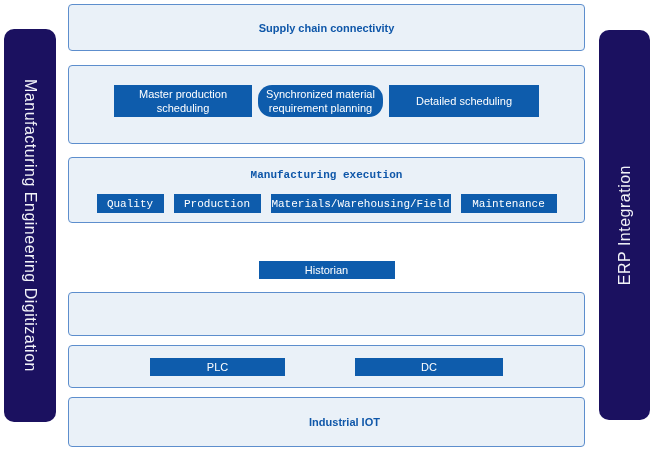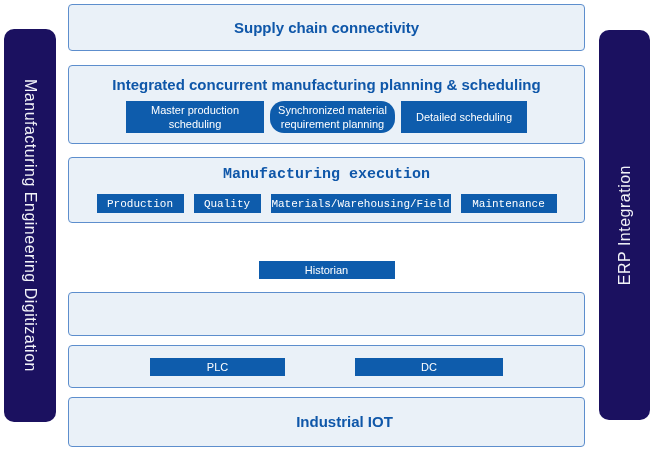--- a/index.html
+++ b/index.html
@@ -34,21 +34,21 @@
     position:absolute;left:0;width:517px;
     box-sizing:border-box;
     background:#eaf1f8;
     border:1.5px solid #5d8ecd;
     border-radius:4px;
   }
   .panel-center{display:flex;align-items:center;justify-content:center;}
   .panel-title{
     color:#0f57a9;
     font-weight:bold;
-    font-size:15px;
+    font-size:11px;
     line-height:16px;
     text-align:center;
   }
   .p1{top:4px;height:47px;}
   .p2{top:65px;height:79px;padding-top:11px;}
   .p3{top:157px;height:66px;padding-top:9px;font-family:Liberation Mono, monospace;}
   .p4{top:233px;height:50px;}
   .p5{top:292px;height:44px;flex-direction:column;}
   .p6{top:345px;height:43px;}
   .p7{top:397px;height:50px;padding-left:36px;}
@@ -66,21 +66,21 @@
     display:flex;align-items:center;justify-content:center;
     text-align:center;
     box-sizing:border-box;
     padding:2px 4px;
   }
   .chip.tall{height:32px;}
   .chip.short{height:19px;}
   .chip.bus{height:18px;}
   .w-mps{width:138px;}
   .w-smrp{width:125px;border-radius:14px;}
-  .w-ds{width:126px;text-align:center;}
+  .w-ds{width:150px;text-align:center;}
   .w-prod{width:87px;}
   .w-qual{width:67px;}
   .w-mat{width:180px;}
   .w-maint{width:96px;}
   .w-hist{width:136px;}
   .w-scada{width:125px;text-align:center;}
   .w-plc{width:135px;}
   .w-dc{width:148px;}
 </style>
 </head>
@@ -96,33 +96,32 @@
     <span class="vtext">ERP Integration</span>
   </div>
 
   <div class="main">
 
     <div class="panel p1 panel-center">
       <span class="panel-title">Supply chain connectivity</span>
     </div>
 
     <div class="panel p2">
-      <div class="panel-title">Integrated concurrent manufacturing planning &amp; scheduling</div>
       <div class="chip-row">
         <div class="chip tall w-mps">Master production scheduling</div>
         <div class="chip tall w-smrp">Synchronized material requirement planning</div>
         <div class="chip tall w-ds">Detailed scheduling</div>
       </div>
     </div>
 
     <div class="panel p3">
       <div class="panel-title">Manufacturing execution</div>
       <div class="chip-row">
+        <div class="chip short w-qual">Quality</div>
         <div class="chip short w-prod">Production</div>
-        <div class="chip short w-qual">Quality</div>
         <div class="chip short w-mat">Materials/Warehousing/Field</div>
         <div class="chip short w-maint">Maintenance</div>
       </div>
     </div>
 
 
     <div class="panel p5 panel-center">
       <div class="chip bus w-hist">Historian</div>
       <div class="chip bus w-scada">Scada</div>
     </div>

